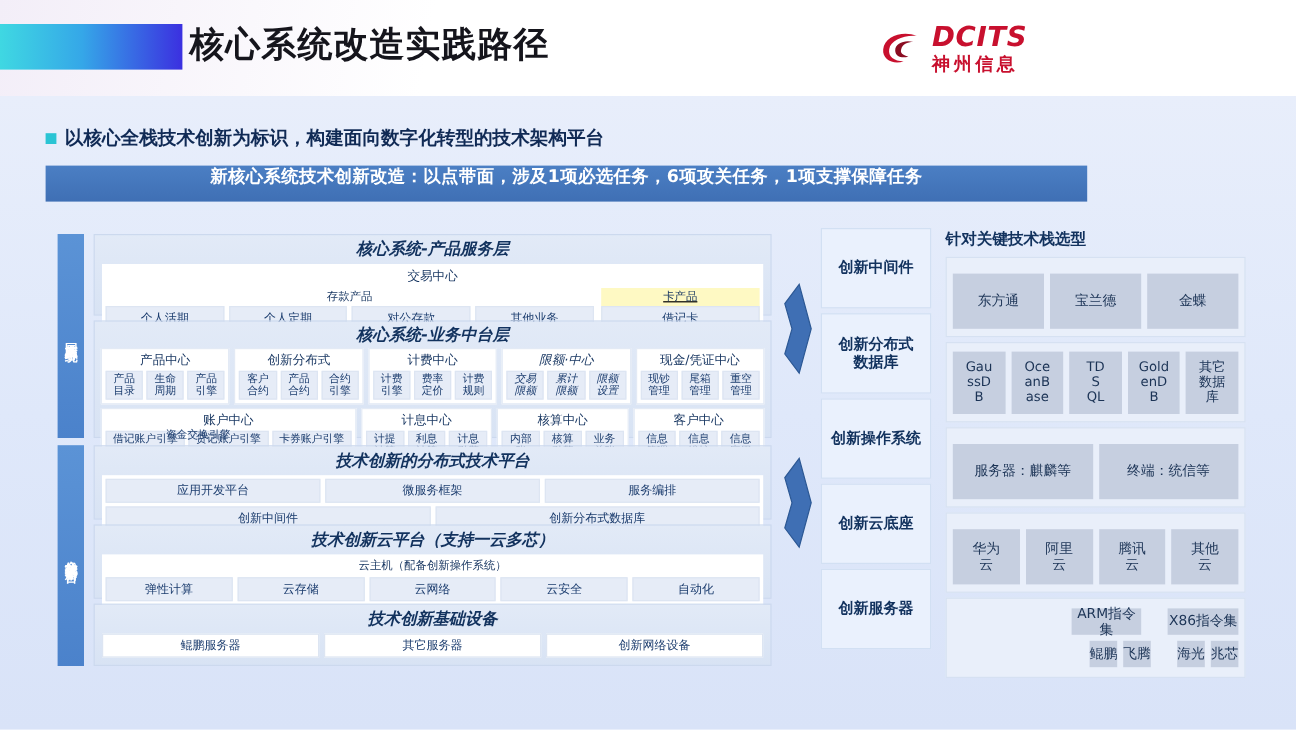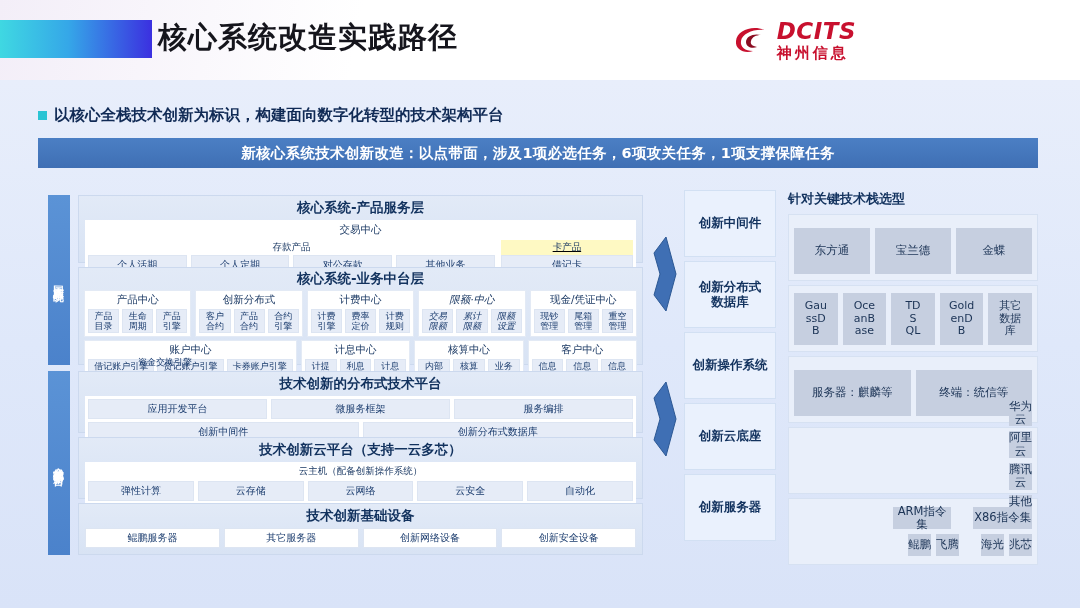--- a/index.html
+++ b/index.html
@@ -38,23 +38,23 @@
     background: linear-gradient(180deg,#e8eefb 0%,#dfe8fa 50%,#d9e3f8 100%);
   }
 
   
   .bullet-row { position: absolute; left: 38px; top: 25px; display: flex; align-items: center; gap: 7px; }
   .bullet-sq { width: 9px; height: 9px; background: #2ac4d4; }
   .bullet-text { font-size: 15.5px; font-weight: bold; color: #102a55; font-family: "DejaVu Sans", sans-serif; }
 
   
   .banner {
-    position: absolute; left: 38px; top: 58px; width: 1000px; height: 30px;
+    position: absolute; left: 38px; top: 58px; width: 868px; height: 30px;
     background: linear-gradient(180deg,#4b7fc4 0%,#3f6fb4 100%);
-    display: flex; align-items: center; justify-content: center;
+    display: flex; align-items: flex-start; justify-content: center;
   }
   .banner-text { color: #fff; font-size: 14.5px; font-weight: bold; letter-spacing: .3px; font-family: "DejaVu Sans", sans-serif; }
 
   
   .left-panel { position: absolute; left: 48px; top: 115px; width: 595px; height: 360px; }
 
   .side-tab {
     position: absolute; left: 0; width: 22px;
     background: linear-gradient(180deg,#5b93d6 0%,#4b82cb 100%);
     color: #fff; font-size: 10.5px; font-weight: bold;
@@ -65,21 +65,21 @@
   .side-tab.top { top: 0; height: 170px; }
   .side-tab.bot { top: 176px; height: 184px; }
 
   .block {
     position: absolute; left: 30px; width: 565px;
     background: linear-gradient(180deg,#e2eaf7 0%,#d8e3f4 100%);
     border: 1px solid #ccd9ee;
   }
   .block-title {
     text-align: center; font-size: 13.5px; font-weight: bold; color: #12325e;
-    padding: 3px 0 3px; font-family: "DejaVu Sans", sans-serif;
+    padding: 3px 0 3px; font-family: "DejaVu Sans", sans-serif; font-style: italic;
   }
 
   .white-wrap { background: #fff; margin: 0 6px 4px; padding: 3px; }
 
   .cellrow { display: flex; gap: 4px; }
   .cell {
     flex: 1; background: #e6ecf7; border: 1px solid #dde5f2;
     text-align: center; font-size: 10px; color: #1b3c6e; padding: 2px 0;
     font-family: "DejaVu Sans", sans-serif;
   }
@@ -323,21 +323,20 @@
       </div>
     </div>
 
     <div class="block" style="top:308px; height:52px;">
       <div class="block-title">技术创新基础设备</div>
       <div class="white-wrap" style="margin:0 6px; background:transparent; padding:0;">
         <div class="cellrow">
           <div class="cell" style="background:#fff;">鲲鹏服务器</div>
           <div class="cell" style="background:#fff;">其它服务器</div>
           <div class="cell" style="background:#fff;">创新网络设备</div>
-          <div class="cell" style="background:#fff;">创新安全设备</div>
         </div>
       </div>
     </div>
   </div>
 
   <div class="arrow" style="left:650px; top:155px;">
     <svg width="30" height="78" viewBox="0 0 30 78">
       <path d="M4 18 L16 2 L26 39 L16 76 L4 60 L10 39 Z" fill="#3f6fb4" stroke="#2c5894" stroke-width="1"></path>
     </svg>
   </div>
@@ -381,21 +380,21 @@
       <div class="rchip h52">其它
 数据
 库</div>
     </div>
 
     <div class="rgroup" style="height:67px;">
       <div class="rchip h46">服务器：麒麟等</div>
       <div class="rchip h46">终端：统信等</div>
     </div>
 
-    <div class="rgroup" style="height:67px;flex-direction:column;">
+    <div class="rgroup" style="height:67px;">
       <div class="rchip h46">华为
 云</div>
       <div class="rchip h46">阿里
 云</div>
       <div class="rchip h46">腾讯
 云</div>
       <div class="rchip h46">其他
 云</div>
     </div>
 

